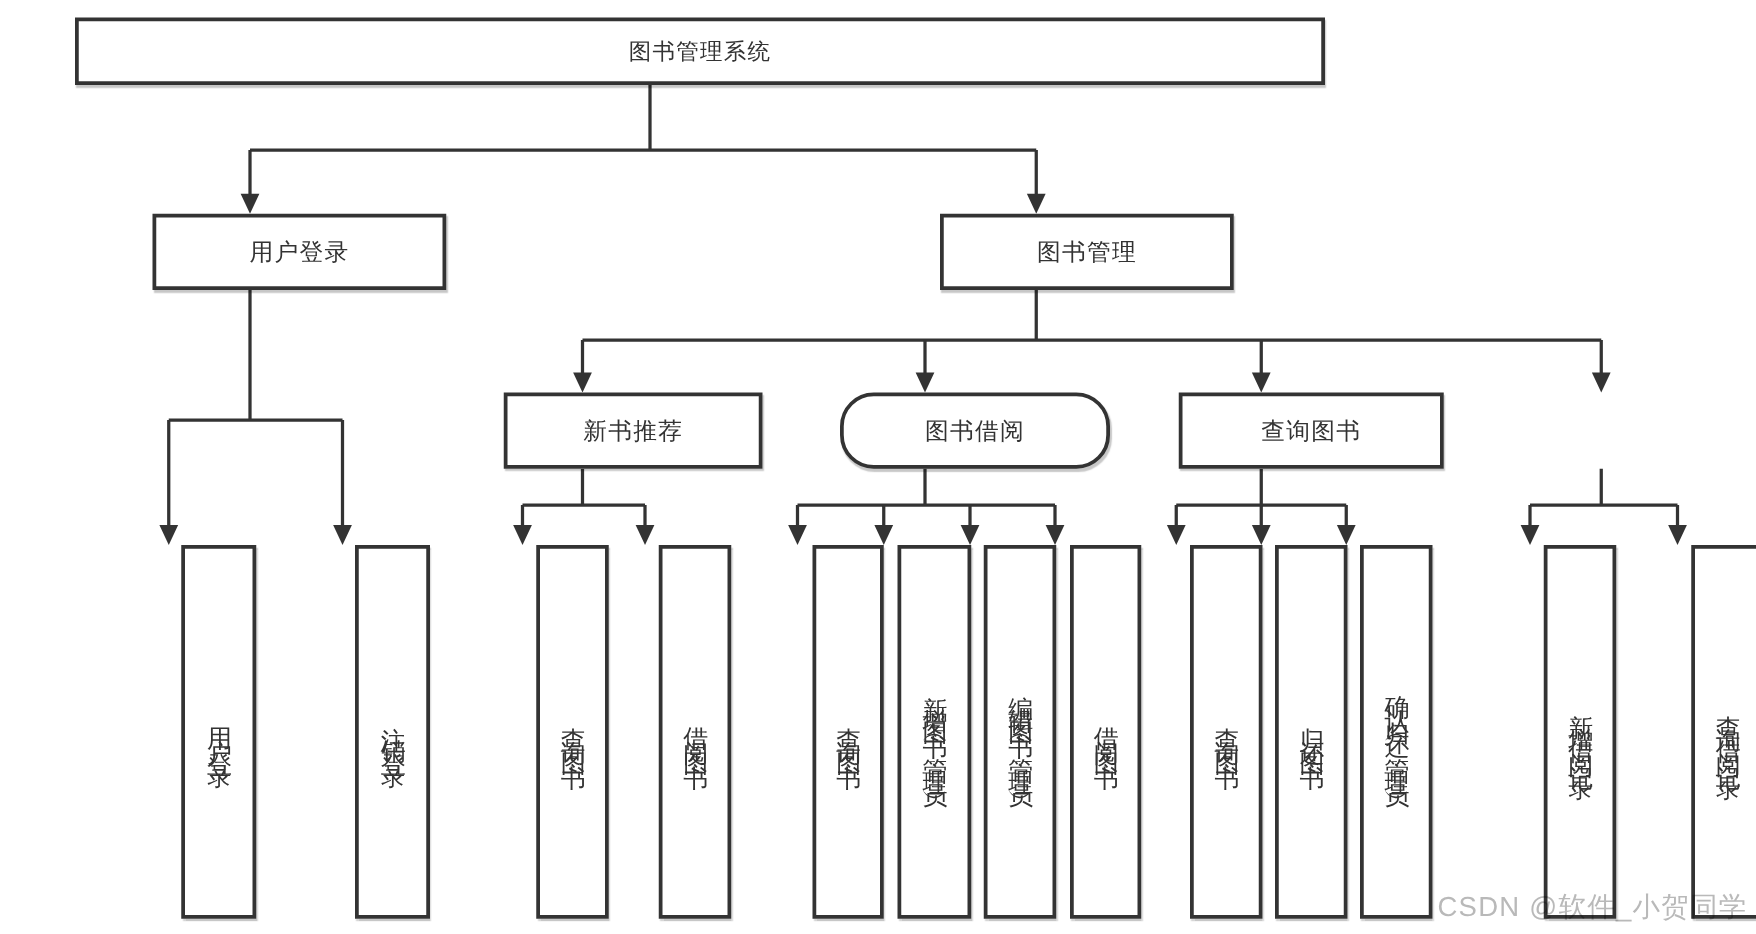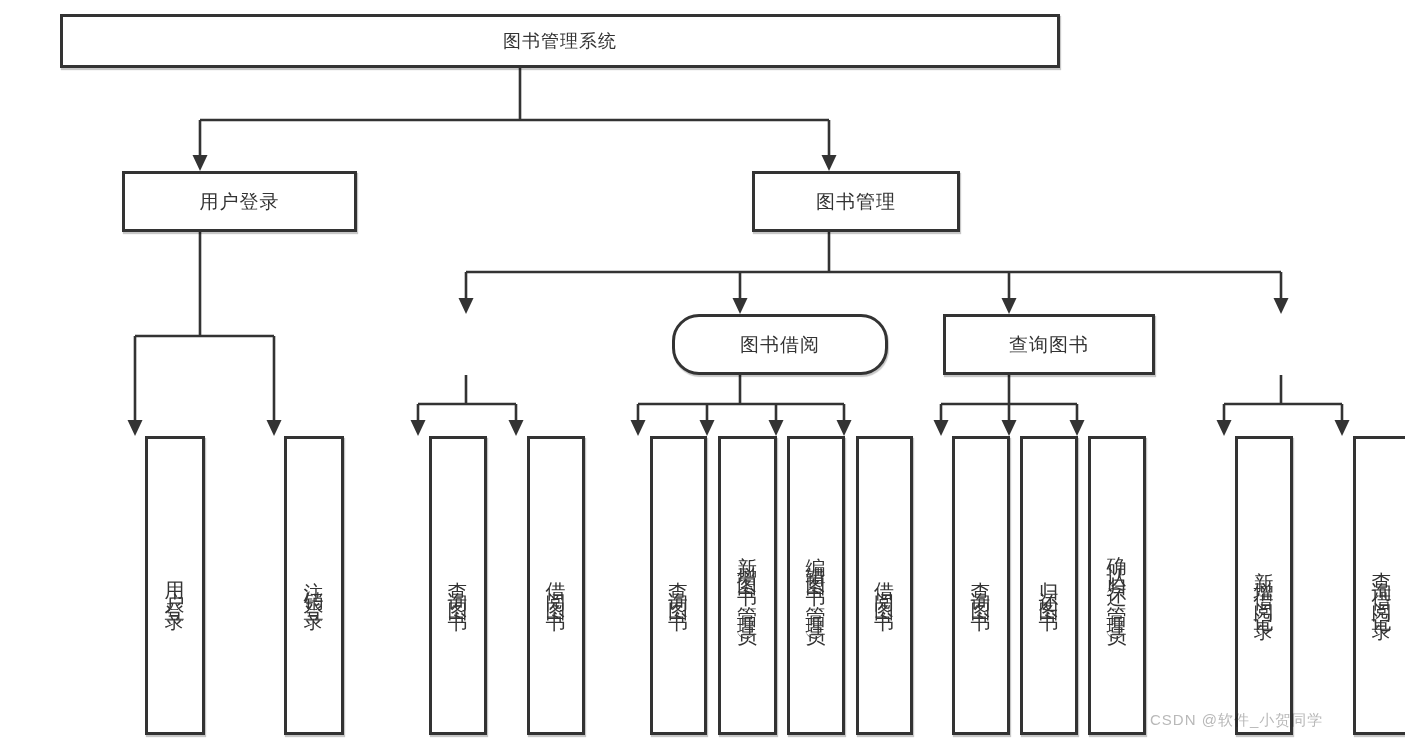--- a/index.html
+++ b/index.html
@@ -33,21 +33,21 @@
   .node.leaf span{
     writing-mode:vertical-rl;
     font-size:20px;
     letter-spacing:10px;
     line-height:1;
     white-space:nowrap;
   }
   .watermark{
     position:absolute;
     left:1150px;top:711px;
-    font-size:15px;
+    font-size:22px;
     color:var(--watermark);
     letter-spacing:1px;
     white-space:nowrap;
     mix-blend-mode:multiply;
     pointer-events:none;
   }
 </style>
 </head>
 <body>
 
@@ -85,22 +85,23 @@
     <path class="arrow" d="M1069.5,420 L1084.5,420 L1077,436 Z"></path>
 
     <path class="wire" d="M1281,375 V404 M1224,404 H1342 M1224,404 V422 M1342,404 V422"></path>
     <path class="arrow" d="M1216.5,420 L1231.5,420 L1224,436 Z"></path>
     <path class="arrow" d="M1334.5,420 L1349.5,420 L1342,436 Z"></path>
   </svg>
 
   <div class="node root h" style="left:20px;top:14px;width:1000px;height:54px;">图书管理系统</div>
 
   <div class="node h" style="left:82px;top:171px;width:235px;height:61px;">用户登录</div>
-  <div class="node h" style="left:712px;top:171px;width:208px;height:61px;font-family:Liberation Serif, serif;">图书管理</div>
+  <div class="node h" style="left:712px;top:171px;width:235px;height:61px;font-family:Liberation Serif, serif;">图书管理</div>
 
+  <div class="node h" style="left:363px;top:314px;width:207px;height:61px;">新书推荐</div>
   <div class="node h" style="left:632px;top:314px;width:216px;height:61px;border-radius:27px;">图书借阅</div>
   <div class="node h" style="left:903px;top:314px;width:212px;height:61px;">查询图书</div>
 
   <div class="node leaf" style="left:105px;top:436px;width:60px;height:299px;">
     <span>用户登录</span>
     </div>
   <div class="node leaf" style="left:244px;top:436px;width:60px;height:299px;">
     <span>注销登录</span>
     </div>
 

